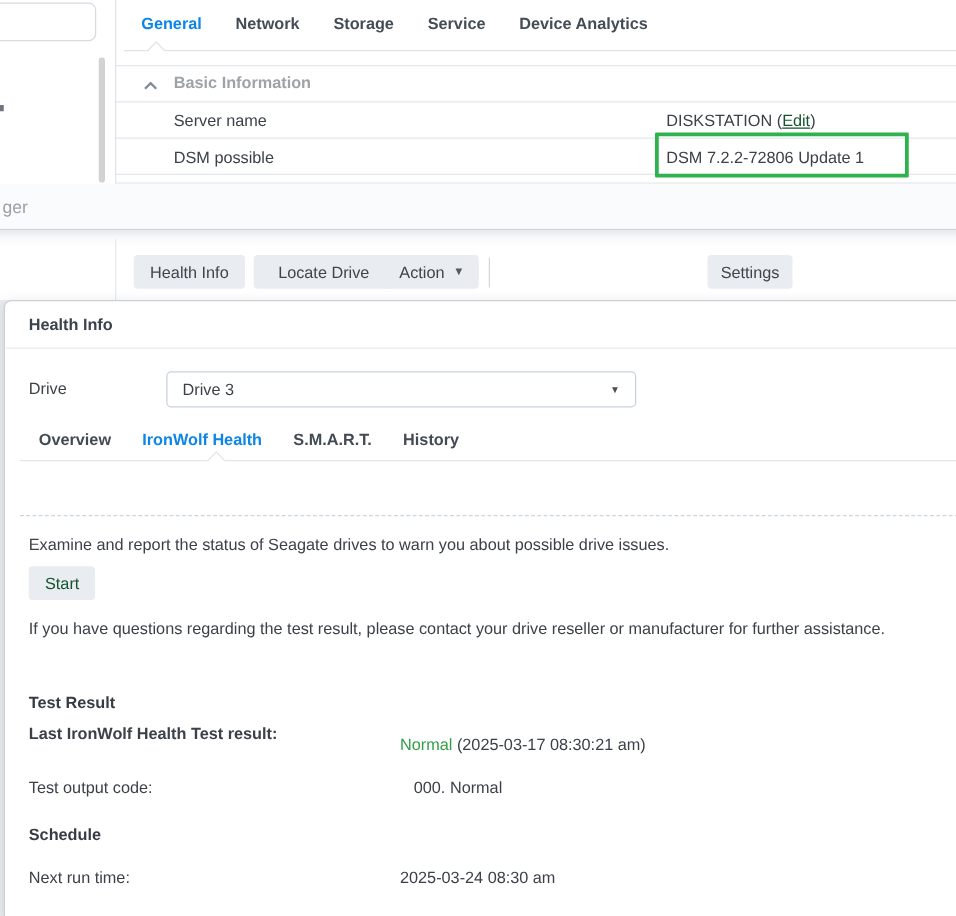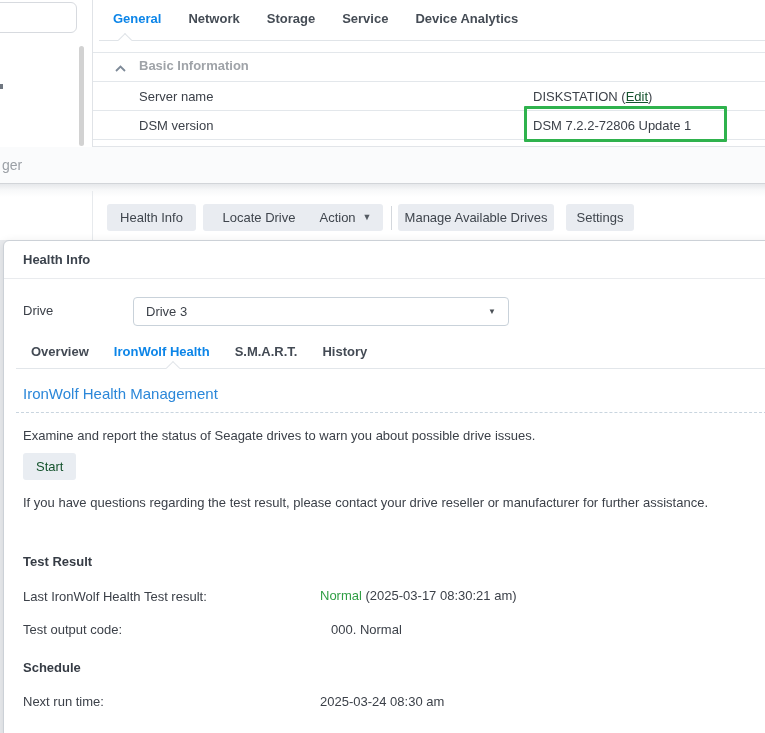--- a/index.html
+++ b/index.html
@@ -94,21 +94,21 @@
   <span class="abs" style="left:115px;top:61px;"><svg width="11" height="8" viewBox="0 0 11 8">
         <polyline points="1,6 5.5,1.5 10,6" fill="none" stroke="#7e8a98" stroke-width="1.8"></polyline>
       </svg></span>
   <span class="abs sec-title" style="left:139px;top:58px;">Basic Information</span>
   <div class="hline" style="left:93px;top:81px;width:672px;"></div>
 
   <span class="abs row-label" style="left:139px;top:89px;">Server name</span>
   <span class="abs row-value" style="left:533px;top:89px;"><span>DISKSTATION (</span><a class="edit-link">Edit</a><span>)</span></span>
   <div class="hline" style="left:93px;top:110px;width:672px;"></div>
 
-  <span class="abs row-label" style="left:139px;top:118px;">DSM version</span>
+  <span class="abs row-label" style="left:139px;top:118px;">DSM possible</span>
   <span class="abs row-value" style="left:533px;top:118px;">DSM 7.2.2-72806 Update 1</span>
   <div class="abs green-box"></div>
   <div class="hline" style="left:93px;top:139px;width:672px;"></div>
   <div class="hline" style="left:93px;top:146px;width:672px;background:#e2e5e9;"></div>
 
   <div class="abs gap-strip">
     <span class="title-frag">ger</span>
   </div>
 
   <div class="abs mid-window">
@@ -117,23 +117,20 @@
         <span>Health Info</span>
       </div>
     <div class="tb-btn" style="left:203px;width:112px;">
         <span>Locate Drive</span>
       </div>
     <div class="tb-btn" style="left:308px;width:75px;text-align:center;">
         <span>Action</span>
         <span class="caret">▼</span>
       </div>
     <div class="tb-sep"></div>
-    <div class="tb-btn" style="left:398px;width:156px;">
-        <span>Manage Available Drives</span>
-      </div>
     <div class="tb-btn" style="left:566px;width:68px;">
         <span>Settings</span>
       </div>
   </div>
 
   <div class="abs under-dialog"></div>
   <div class="abs dialog">
     <div class="dlg-title">Health Info</div>
     <div class="dlg-sep"></div>
 
@@ -145,31 +142,30 @@
 
     <div class="dlg-tabs">
       <span class="dlg-tab">Overview</span>
       <span class="dlg-tab active">IronWolf Health</span>
       <span class="dlg-tab">S.M.A.R.T.</span>
       <span class="dlg-tab">History</span>
     </div>
     <div class="dlg-tabline"></div>
     <div class="notch" style="left:164px;top:122px;border-color:#e2e6ea;"></div>
 
-    <div class="iw-heading">IronWolf Health Management</div>
     <div class="dashed-sep"></div>
 
     <div class="para" style="left:19px;top:184px;width:720px;">Examine and report the status of Seagate drives to warn you about possible drive issues.</div>
     <div class="start-btn">
         <span>Start</span>
       </div>
     <div class="para" style="left:19px;top:251px;width:714px;">If you have questions regarding the test result, please contact your drive reseller or manufacturer for further assistance.</div>
 
     <div class="bold-head" style="top:313px;">Test Result</div>
-    <span class="kv-label" style="top:348px;">Last IronWolf Health Test result:</span>
+    <span class="kv-label" style="top:338px;font-weight:bold;">Last IronWolf Health Test result:</span>
     <span class="kv-value" style="top:347px;"><span class="status-green">Normal</span><span> (2025-03-17 08:30:21 am)</span></span>
     <span class="kv-label" style="top:381px;">Test output code:</span>
     <span class="kv-value" style="top:381px;margin-left:11px;">000. Normal</span>
 
     <div class="bold-head" style="top:419px;">Schedule</div>
     <span class="kv-label" style="top:453px;">Next run time:</span>
     <span class="kv-value" style="top:453px;">2025-03-24 08:30 am</span>
   </div>
 
 </div>

